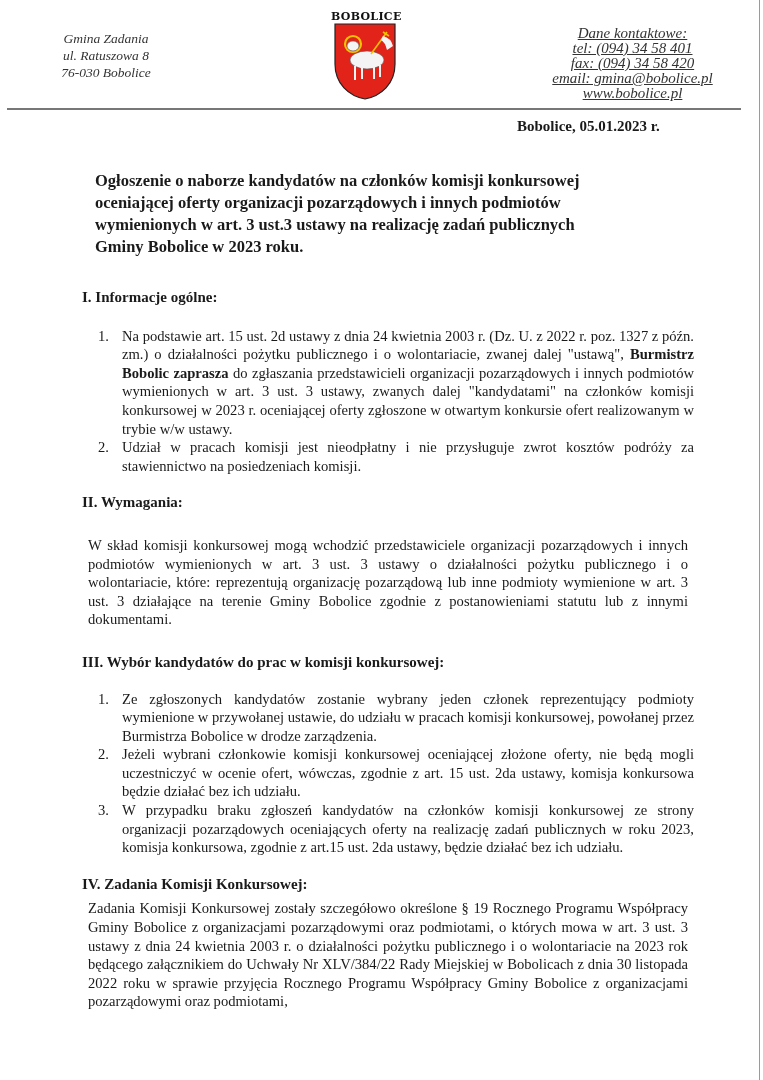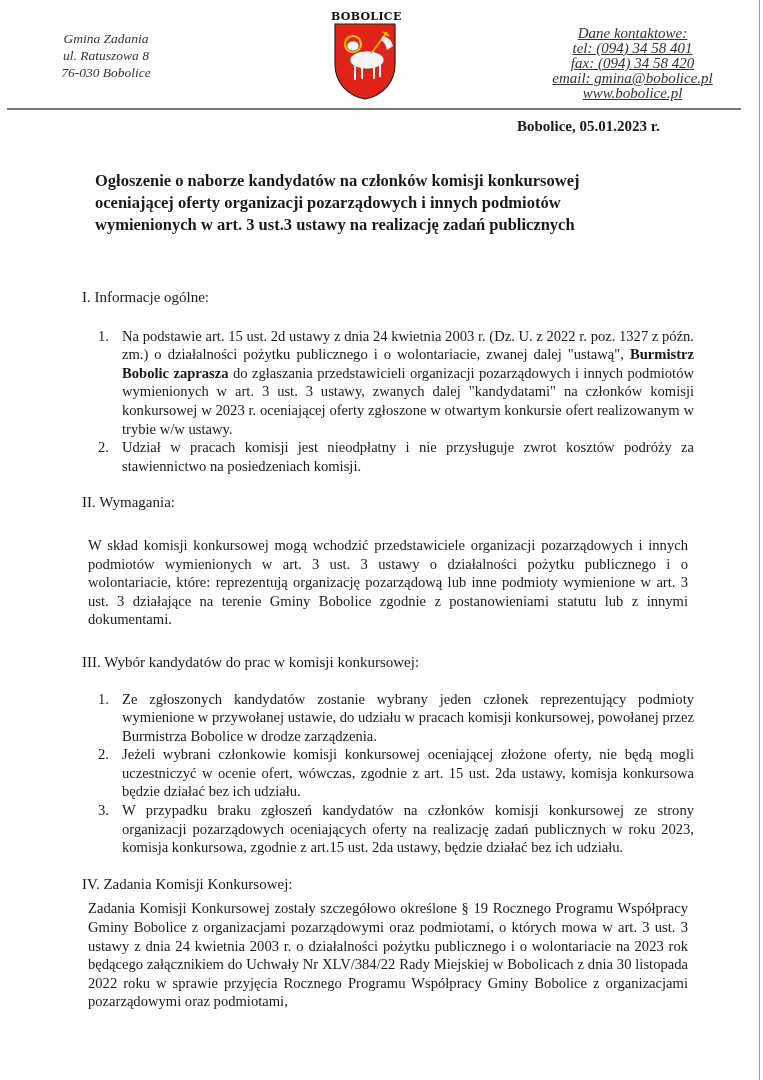--- a/index.html
+++ b/index.html
@@ -29,21 +29,21 @@
     position: absolute; left: 7px; top: 108px; width: 734px; height: 2px; background: #777;
   }
   .date {
     position: absolute; left: 517px; top: 118px; font-weight: bold; font-size: 15px;
   }
   .title {
     position: absolute; left: 95px; top: 170px; width: 590px; 
     font-weight: bold; font-size: 16.5px; line-height: 22px;
   }
   .content { position: absolute; left: 82px; top: 288px; width: 612px; font-size: 14.6px; line-height: 18.6px; }
-  .heading { font-weight: normal; font-size: 15px; margin: 0; }
+  .heading { font-weight: bold; font-size: 15px; margin: 0; }
   ol { margin: 0; padding: 0; list-style: none; }
   ol li { position: relative; padding-left: 40px; text-align: justify; }
   ol li .num { position: absolute; left: 16px; top: 0; }
   p { margin: 6px; text-align: justify; }
   .gap-18 { height: 18px; }
   .gap-20 { height: 20px; }
   b.inline { font-weight: bold; }
 </style>
 </head>
 <body>
@@ -84,20 +84,21 @@
 </div>
 
 <div class="rule"></div>
 
 <div class="date">Bobolice, 05.01.2023 r.</div>
 
 <div class="title">
   <div>Ogłoszenie o naborze kandydatów na członków komisji konkursowej</div>
   <div>oceniającej oferty organizacji pozarządowych i innych podmiotów</div>
   <div>wymienionych w art. 3 ust.3 ustawy na realizację zadań publicznych</div>
+  <div>Gminy Bobolice w 2023 roku.</div>
 </div>
 
 <div class="content">
 
   <div class="heading">I. Informacje ogólne:</div>
   <div class="gap-20"></div>
   <ol>
     <li>
       <span class="num">1.</span>
       <span>Na podstawie art. 15 ust. 2d ustawy z dnia 24 kwietnia 2003 r. (Dz. U. z 2022 r. poz. 1327 z późn. zm.) o działalności pożytku publicznego i o wolontariacie, zwanej dalej "ustawą", </span><b class="inline">Burmistrz Bobolic zaprasza</b><span> do zgłaszania przedstawicieli organizacji pozarządowych i innych podmiotów wymienionych w art. 3 ust. 3 ustawy, zwanych dalej "kandydatami" na członków komisji konkursowej w 2023 r. oceniającej oferty zgłoszone w otwartym konkursie ofert realizowanym w trybie w/w ustawy.</span>

